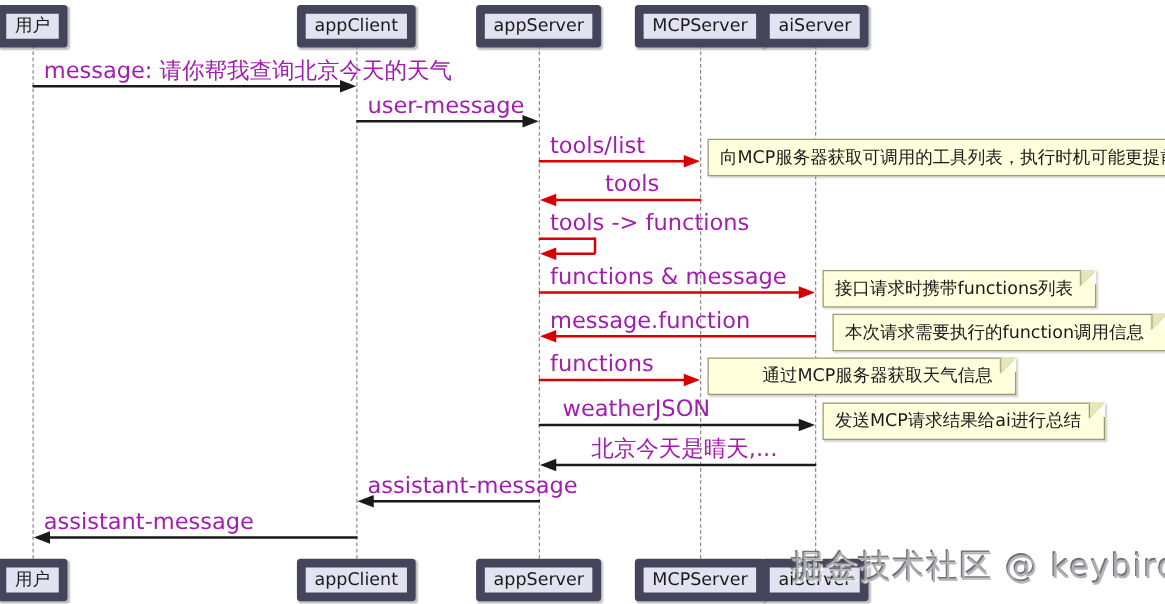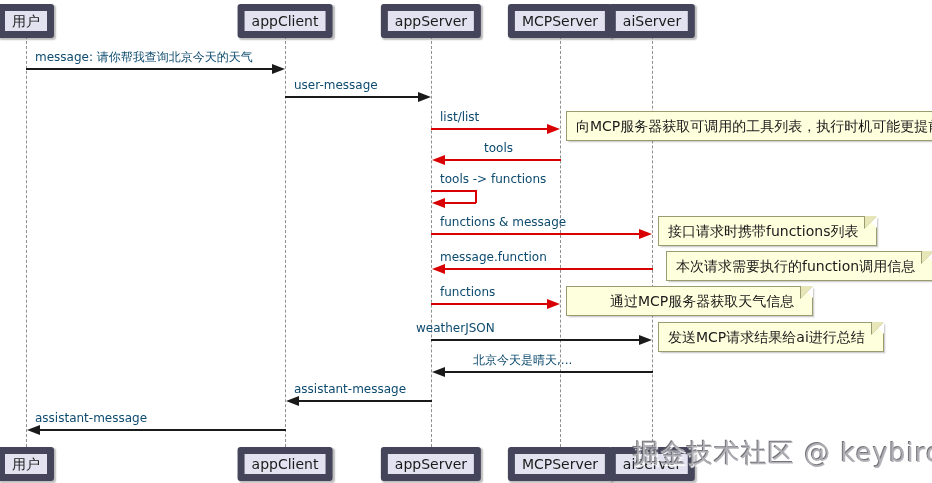--- a/index.html
+++ b/index.html
@@ -13,21 +13,21 @@
     background:#E2E2F0;border:7px solid #14b8a6;border-radius:3px;
     padding:0 7px;font-size:14px;line-height:20px;white-space:nowrap;
     box-shadow:1.5px 1.5px 1.5px rgba(110,110,110,.45);text-align:center;
   }
   .hline{position:absolute;height:1.5px;}
   .vline{position:absolute;width:1.5px;}
   .arrow-right{position:absolute;width:0;height:0;
     border-top:5px solid transparent;border-bottom:5px solid transparent;border-left:13px solid #000;}
   .arrow-left{position:absolute;width:0;height:0;
     border-top:5px solid transparent;border-bottom:5px solid transparent;border-right:13px solid #000;}
-  .mlabel{position:absolute;font-size:12px;line-height:16px;white-space:nowrap;color:#0c4a6e;}
+  .mlabel{position:absolute;font-size:18px;line-height:16px;white-space:nowrap;color:#a21caf;}
   .note{
     position:absolute;background:#FEFFDD;border:1px solid #9b9b70;
     padding:4px 18px 4px 9px;font-size:14px;line-height:20px;white-space:nowrap;
     box-shadow:1.5px 1.5px 1.5px rgba(120,120,120,.35);
   }
   .note::before{content:"";position:absolute;top:-1px;right:-1px;width:0;height:0;
     border-style:solid;border-width:0 12px 12px 0;border-color:transparent #ffffff transparent transparent;}
   .note::after{content:"";position:absolute;top:-1px;right:-1px;width:0;height:0;
     border-style:solid;border-width:0 0 12px 12px;border-color:transparent transparent transparent #e6e6b8;
     filter:drop-shadow(-1px 1px 0 #9b9b70);}
@@ -57,21 +57,21 @@
     <div class="pbox" style="left: 560px; top: 447px; background: rgb(226, 226, 240); border-color: rgb(68, 68, 90);">MCPServer</div>
     <div class="lifeline" style="left: 652px; top: 36px; height: 411px; border-left-color: rgb(143, 143, 143);"></div>
     <div class="pbox" style="left: 652px; top: 4px; background: rgb(226, 226, 240); border-color: rgb(68, 68, 90);">aiServer</div>
     <div class="pbox" style="left: 652px; top: 447px; background: rgb(226, 226, 240); border-color: rgb(68, 68, 90);">aiServer</div>
     <div class="mlabel" style="left: 35px; top: 49px;">message: 请你帮我查询北京今天的天气</div>
     <div class="hline" style="left: 26px; top: 68px; width: 248px; background: rgb(26, 26, 26);"></div>
     <div class="arrow-right" style="left: 272px; top: 64px; border-left-color: rgb(26, 26, 26);"></div>
     <div class="mlabel" style="left: 294px; top: 77px;">user-message</div>
     <div class="hline" style="left: 285px; top: 96px; width: 135px; background: rgb(26, 26, 26);"></div>
     <div class="arrow-right" style="left: 418px; top: 92px; border-left-color: rgb(26, 26, 26);"></div>
-    <div class="mlabel" style="left: 440px; top: 109px;">list/list</div>
+    <div class="mlabel" style="left: 440px; top: 109px;">tools/list</div>
     <div class="hline" style="left: 431px; top: 128px; width: 118px; background: rgb(216, 0, 0);"></div>
     <div class="arrow-right" style="left: 547px; top: 124px; border-left-color: rgb(216, 0, 0);"></div>
     <div class="note" style="left: 566px; top: 111px; background: rgb(254, 255, 221); border-color: rgb(155, 155, 112);"><span>向MCP服务器获取可调用的工具列表，执行时机可能更提前</span></div>
     <div class="mlabel" style="left: 459px; top: 140px; margin-left: 25px;">tools</div>
     <div class="hline" style="left: 443px; top: 159px; width: 118px; background: rgb(216, 0, 0);"></div>
     <div class="arrow-left" style="left: 432px; top: 155px; border-right-color: rgb(216, 0, 0);"></div>
     <div class="mlabel" style="left: 440px; top: 171px;">tools -&gt; functions</div>
     <div class="hline" style="left: 431px; top: 190px; width: 45px; background: rgb(216, 0, 0);"></div>
     <div class="vline" style="left: 475px; top: 190px; height: 13px; background: rgb(216, 0, 0);"></div>
     <div class="hline" style="left: 443px; top: 202px; width: 33px; background: rgb(216, 0, 0);"></div>
@@ -81,21 +81,21 @@
     <div class="arrow-right" style="left: 639px; top: 229px; border-left-color: rgb(216, 0, 0);"></div>
     <div class="note" style="left: 658px; top: 216px; background: rgb(254, 255, 221); border-color: rgb(155, 155, 112);"><span>接口请求时携带functions列表</span></div>
     <div class="mlabel" style="left: 440px; top: 249px;">message.function</div>
     <div class="hline" style="left: 443px; top: 268px; width: 210px; background: rgb(216, 0, 0);"></div>
     <div class="arrow-left" style="left: 432px; top: 264px; border-right-color: rgb(216, 0, 0);"></div>
     <div class="note" style="left: 666px; top: 251px; background: rgb(254, 255, 221); border-color: rgb(155, 155, 112); text-align: right;"><span>本次请求需要执行的function调用信息</span></div>
     <div class="mlabel" style="left: 440px; top: 284px;">functions</div>
     <div class="hline" style="left: 431px; top: 303px; width: 118px; background: rgb(216, 0, 0);"></div>
     <div class="arrow-right" style="left: 547px; top: 299px; border-left-color: rgb(216, 0, 0);"></div>
     <div class="note" style="left: 566px; top: 286px; background: rgb(254, 255, 221); border-color: rgb(155, 155, 112); padding-left: 43px;"><span>通过MCP服务器获取天气信息</span></div>
-    <div class="mlabel" style="left: 416px; top: 320px;">weatherJSON</div>
+    <div class="mlabel" style="left: 450px; top: 320px;">weatherJSON</div>
     <div class="hline" style="left: 431px; top: 339px; width: 210px; background: rgb(26, 26, 26);"></div>
     <div class="arrow-right" style="left: 639px; top: 335px; border-left-color: rgb(26, 26, 26);"></div>
     <div class="note" style="left: 658px; top: 322px; background: rgb(254, 255, 221); border-color: rgb(155, 155, 112);"><span>发送MCP请求结果给ai进行总结</span></div>
     <div class="mlabel" style="left: 440px; top: 352px; margin-left: 33px;">北京今天是晴天,...</div>
     <div class="hline" style="left: 443px; top: 371px; width: 210px; background: rgb(26, 26, 26);"></div>
     <div class="arrow-left" style="left: 432px; top: 367px; border-right-color: rgb(26, 26, 26);"></div>
     <div class="mlabel" style="left: 294px; top: 381px;">assistant-message</div>
     <div class="hline" style="left: 297px; top: 400px; width: 135px; background: rgb(26, 26, 26);"></div>
     <div class="arrow-left" style="left: 286px; top: 396px; border-right-color: rgb(26, 26, 26);"></div>
     <div class="mlabel" style="left: 35px; top: 410px;">assistant-message</div>

